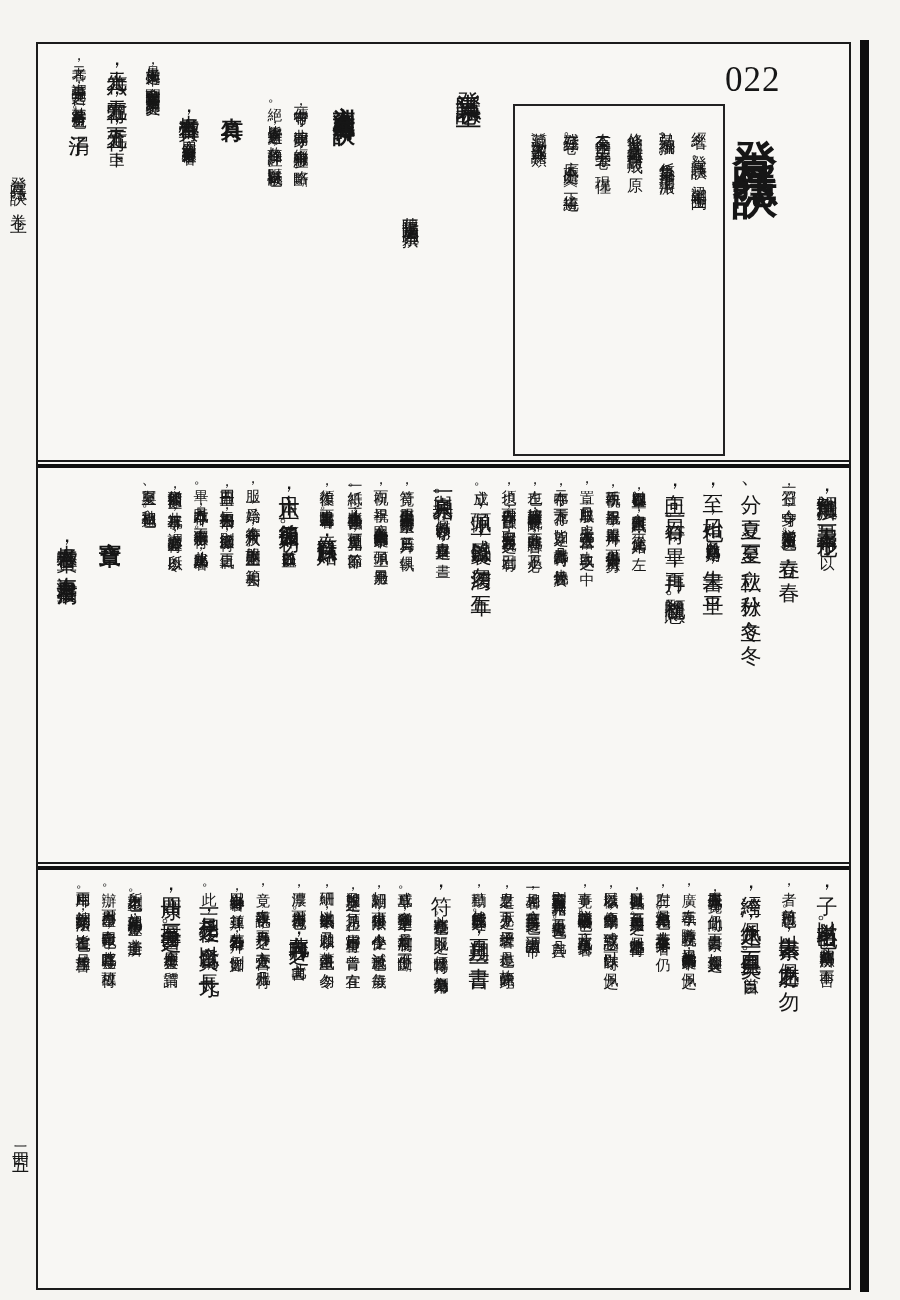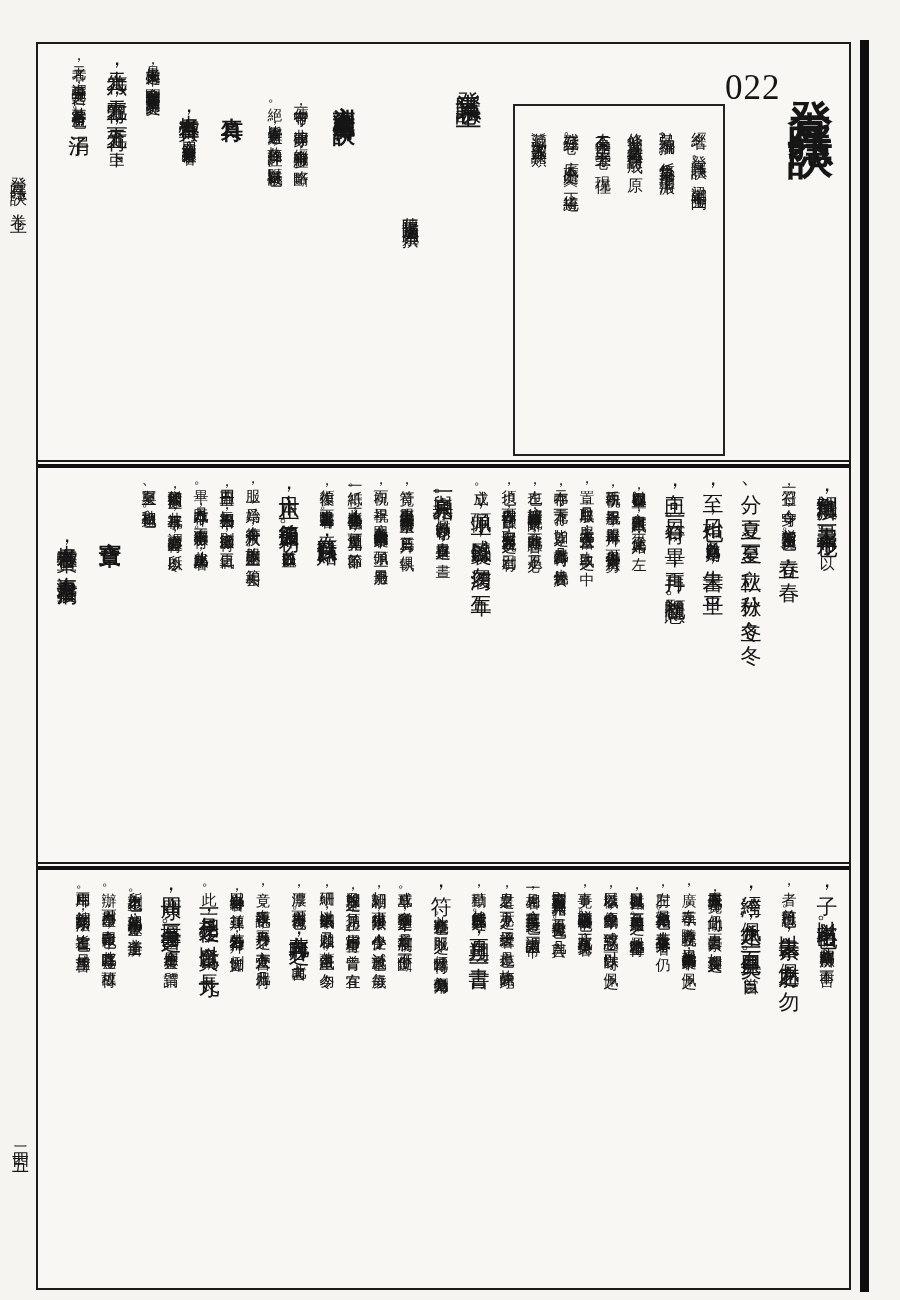--- a/index.html
+++ b/index.html
@@ -52,22 +52,22 @@
   .w-lg{width:32px;}
   .w-sm{width:20px;}
   .seg-lg{font-size:21px;letter-spacing:1.5px;}
   .seg-sm{font-size:15px;letter-spacing:1px;}
   .seg-hd{font-size:22px;font-weight:bold;letter-spacing:2.5px;}
   .seg-ti{font-size:26px;letter-spacing:2.5px;}
   .seg-au{font-size:17px;letter-spacing:2px;}
   .seg-bx{font-size:16px;letter-spacing:2.5px;}
   
   .header-col{
-    width:118px;flex:0 0 auto;display:flex;flex-direction:row;
-    align-items:flex-end;padding-top:6px;
+    width:118px;flex:0 0 auto;display:flex;flex-direction:column;
+    align-items:flex-start;padding-top:6px;
   }
   .header-num{font-size:35px;letter-spacing:1px;font-weight:500;}
   .header-title{
     writing-mode:vertical-rl;text-orientation:mixed;
     font-size:45px;font-weight:bold;letter-spacing:11px;margin-top:4px;
   }
   
   .info-box{
     flex:0 0 auto;height:352px;width:212px;margin-top:50px;margin-left:26px;
     border:2px solid #222;box-sizing:border-box;padding:14px 10px;

